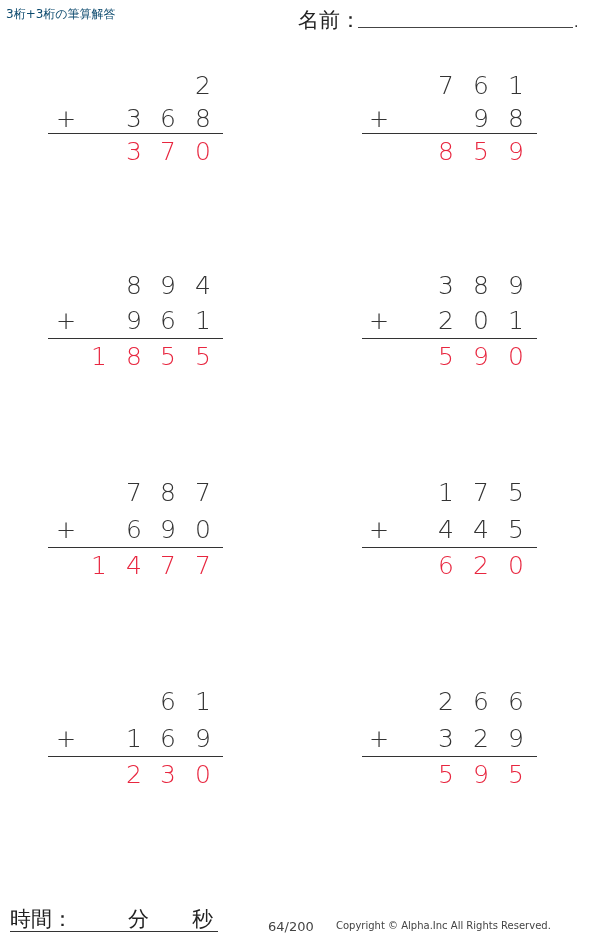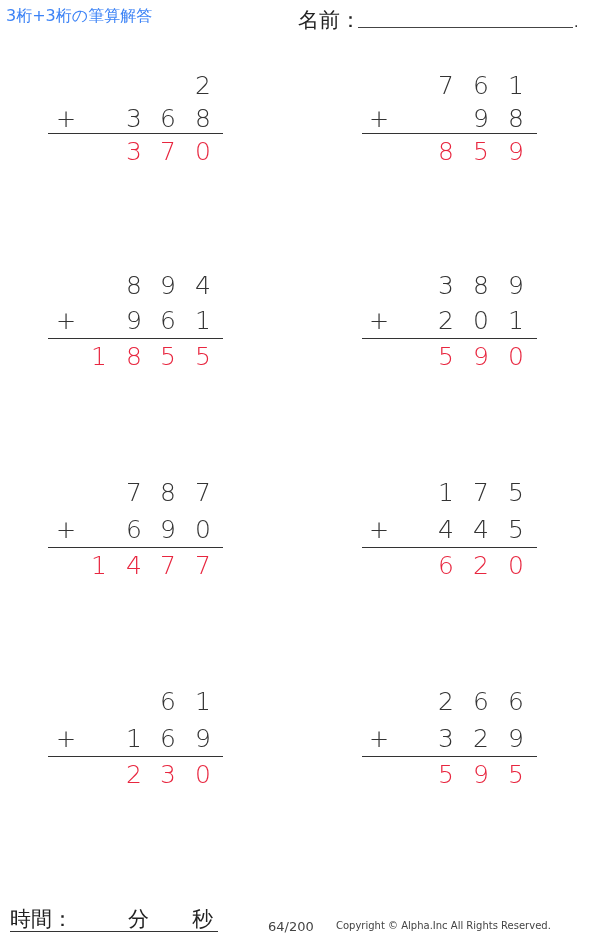--- a/index.html
+++ b/index.html
@@ -1,19 +1,19 @@
 <!DOCTYPE html>
 <html><head>
 <meta charset="utf-8">
 <style>
   html, body { margin: 0; padding: 0; background: #ffffff; }
   body { width: 600px; height: 938px; position: relative; overflow: hidden;
          font-family: "DejaVu Sans", "Liberation Sans", sans-serif; color: #333; }
   .abs { position: absolute; }
-  .title { left: 6px; top: 6px; font-size: 16px; color: #3b82f6; }
+  .title { left: 6px; top: 6px; font-size: 12px; color: #0c4a6e; }
   .name-label { left: 298px; top: 6px; font-size: 21px; color: #222; }
   .name-line { left: 358px; top: 27px; width: 215px; border-bottom: 1px solid #444; height: 0; }
   .name-dot { left: 574px; top: 14px; font-size: 14px; color: #222; }
   .digit { position: absolute; width: 30px; text-align: center; font-size: 25px;
            font-family: "DejaVu Sans", sans-serif; font-weight: 200; line-height: 30px; color: #333; }
   .digit.ans { color: #e8263f; }
   .plus { position: absolute; width: 30px; text-align: center; font-size: 24px; line-height: 30px; color: #333; font-weight: 200; }
   .rule { position: absolute; height: 0; border-top: 1.5px solid #333; }
   .footer-time { left: 10px; top: 905px; font-size: 21px; color: #222; }
   .time-line { left: 10px; top: 931px; width: 208px; border-bottom: 1px solid #333; height: 0; }

